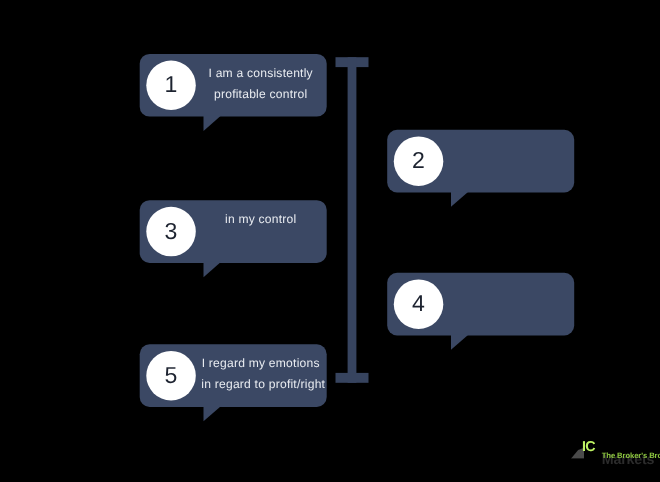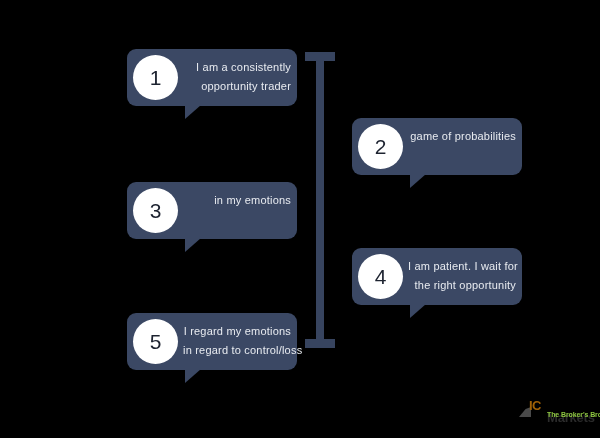--- a/index.html
+++ b/index.html
@@ -97,20 +97,21 @@
     text-align: right;
     color: #e8ebf0;
     font-size: 11px;
     line-height: 19px;
     letter-spacing: 0.2px;
     font-family: "Liberation Sans", sans-serif;
   }
   .bubble .lines .ln {
     display: block;
     white-space: nowrap;
+    text-align: center;
   }
 
   
   #bubble-1 { left: 127px; top: 49px; }
   #bubble-2 { left: 352px; top: 118px; }
   #bubble-3 { left: 127px; top: 182px; }
   #bubble-4 { left: 352px; top: 248px; }
   #bubble-5 { left: 127px; top: 313px; }
 
   
@@ -129,21 +130,21 @@
     height: 10px;
     background: #4a4a4a;
     clip-path: polygon(0% 100%, 55% 20%, 100% 0%, 100% 100%);
   }
   .logo .mark {
     position: absolute;
     left: 10px;
     top: 0px;
     font-size: 13px;
     font-weight: bold;
-    color: #a16207;
+    color: #bef264;
     letter-spacing: -0.5px;
     font-family: "Liberation Sans", sans-serif;
     line-height: 13px;
   }
   .logo .name {
     position: absolute;
     left: 28px;
     top: 12px;
     font-size: 13px;
     font-weight: bold;
@@ -173,55 +174,50 @@
   <div class="bracket">
     <div class="cap-top"></div>
     <div class="bar"></div>
     <div class="cap-bottom"></div>
   </div>
 
   <div class="bubble" id="bubble-1">
     <div class="badge">1</div>
     <div class="lines">
       <span class="ln">I am a consistently</span>
-      <span class="ln">opportunity trader</span>
+      <span class="ln">profitable control</span>
     </div>
     <div class="tail"></div>
   </div>
 
   <div class="bubble" id="bubble-2">
     <div class="badge">2</div>
     <div class="lines">
-      <span class="ln">game of probabilities</span>
     </div>
     <div class="tail"></div>
   </div>
 
   <div class="bubble" id="bubble-3">
     <div class="badge">3</div>
     <div class="lines">
-      <span class="ln">in my emotions</span>
+      <span class="ln">in my control</span>
     </div>
     <div class="tail"></div>
   </div>
 
   <div class="bubble" id="bubble-4">
     <div class="badge">4</div>
-    <div class="lines">
-      <span class="ln">I am patient. I wait for</span>
-      <span class="ln">the right opportunity</span>
-    </div>
     <div class="tail"></div>
   </div>
 
   <div class="bubble" id="bubble-5">
     <div class="badge">5</div>
     <div class="lines">
       <span class="ln">I regard my emotions</span>
-      <span class="ln">in regard to control/loss</span>
+      <span class="ln">in regard to profit/right</span>
     </div>
     <div class="tail"></div>
   </div>
 
   <div class="logo">
     <div class="swoosh"></div>
     <div class="mark">IC</div>
     <div class="name">Markets</div>
     <div class="tagline">The Broker's Broker</div>
   </div>

